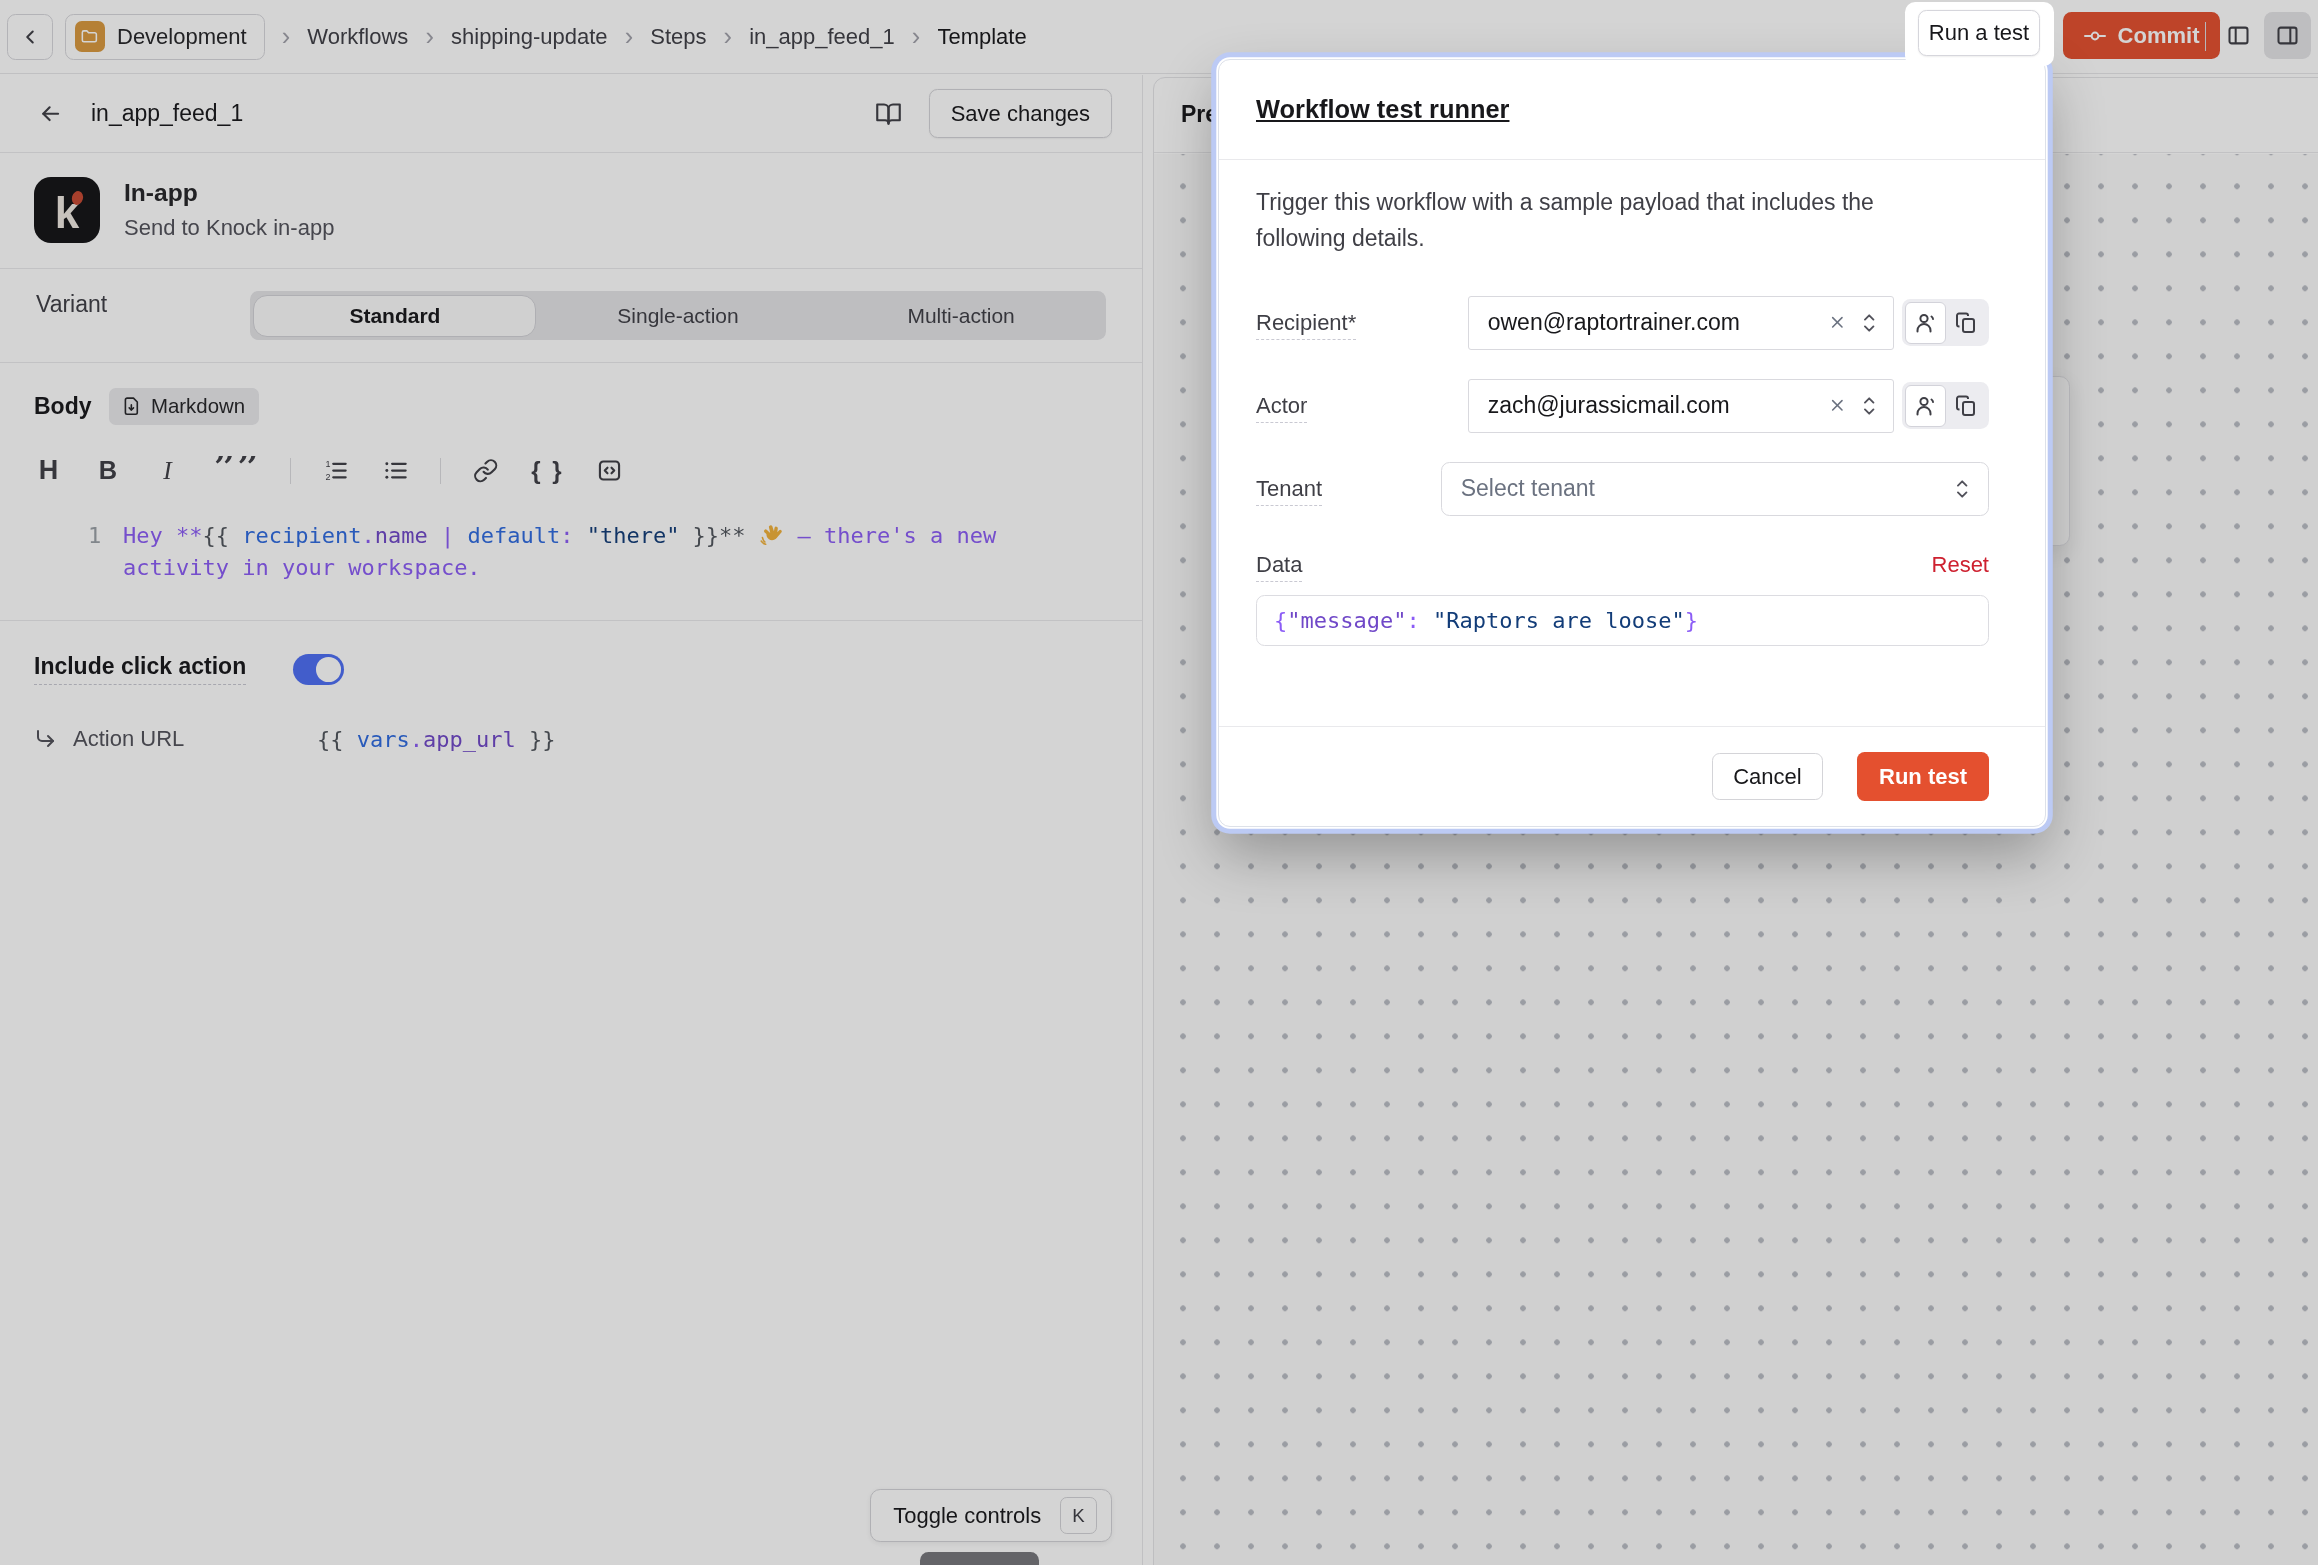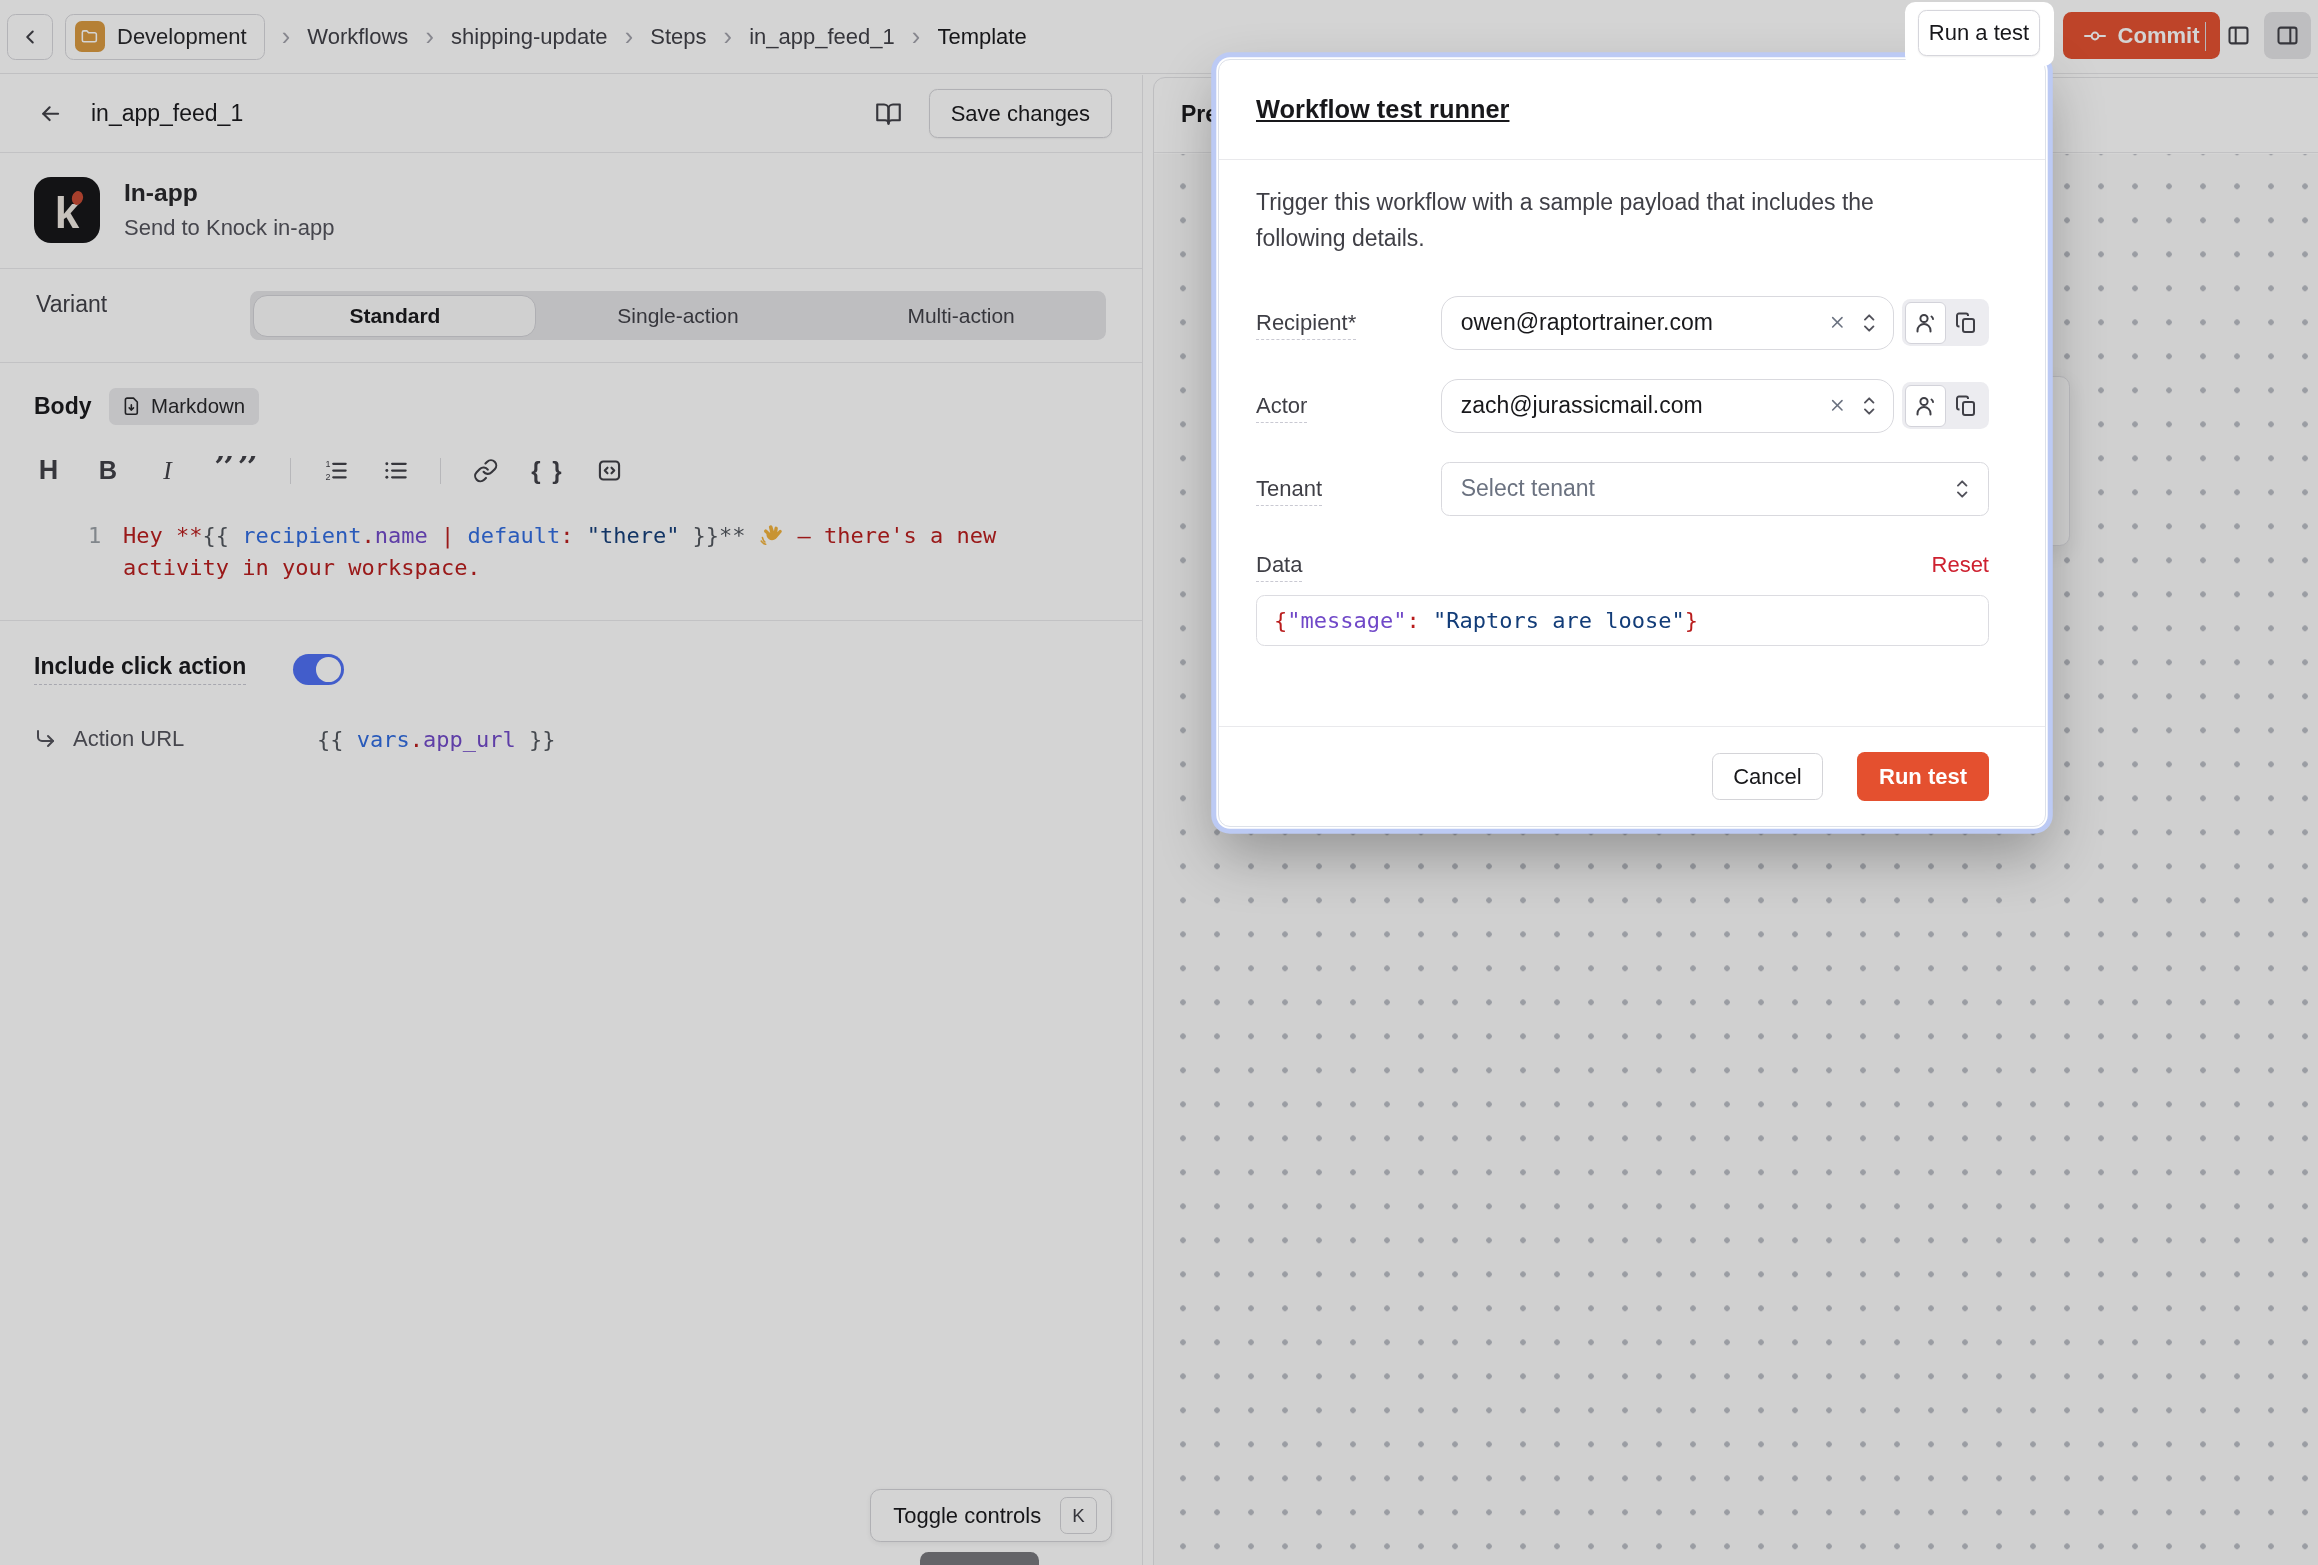--- a/index.html
+++ b/index.html
@@ -82,21 +82,21 @@
   .tb-b { font-size:25.4px; font-weight:800; }
   .tb-i { font-size:25.4px; font-style:italic; font-family:"Liberation Serif", serif; }
   .tb-quote { font-family:"DejaVu Serif", serif; font-size:46px; line-height:17px; height:29px; overflow:hidden; }
   .tb-braces { font-size:24px; font-weight:600; letter-spacing:2.5px; }
   .tb-sep { width:0.8px; height:25.4px; background:#dcdce0; }
 
   .code-area { margin-top:20.4px; padding:13.6px 0 36px; display:flex;
                font-family:"DejaVu Sans Mono", monospace; font-size:22px; line-height:32px; }
   .gutter { width:89px; padding-left:54px; color:#9aa0a6; }
   .codelines { white-space:pre; color:#1f2328; }
-  .tok-plain { color:#b91c1c; } .tok-variable { color:#7048C8; } .tok-keyword { color:#2F6BE0; }
+  .tok-plain { color:#8b5cf6; } .tok-variable { color:#7048C8; } .tok-keyword { color:#2F6BE0; }
   .tok-string { color:#123C78; } .tok-punct { color:#50555c; }
   .wave { display:inline-block; vertical-align:-4.2px; }
 
   .click-sec { padding:32px 34px; }
   .click-row { display:flex; align-items:center; }
   .dashed { border-bottom:1.7px dashed #c9c9d2; padding-bottom:4.2px; }
   .click-label { font-size:23px; font-weight:600; color:#18181b; }
   .toggle { position:relative; width:51px; height:31px; border-radius:16px; background:#4E6EF5;
             margin-left:47px; border:none; cursor:pointer; }
   .toggle .knob { position:absolute; top:3.4px; right:3.4px; width:24.6px; height:24.6px; border-radius:50%; background:#fff; }
@@ -131,22 +131,22 @@
            box-shadow:0 0 0 1.7px #ffffff, 0 0 0 6.8px #bccaf4, 0 25.4px 59px rgba(0,0,0,.30);
            display:flex; flex-direction:column; }
   .modal-header { height:100px; border-bottom:0.8px solid #e9e9ec; display:flex; align-items:center; padding:0 37px; }
   .modal-title { font-size:25.4px; font-weight:600; color:#18181b;text-decoration:underline; }
   .modal-body { flex:1; padding:25.4px 56px 0 37px; }
   .modal-desc { font-size:23px; line-height:1.55; color:#3f3f46; max-width:661px; margin-bottom:39px; }
   .field-row { display:flex; align-items:center; margin-bottom:29px; }
   .field-label { width:185px; font-size:22px; color:#3f3f46; flex:none; }
   .field-label .dashed-inner { border-bottom:1.7px dashed #c9c9d2; padding-bottom:4.2px; }
   .field-area { flex:1; display:flex; align-items:center; gap:8.5px; }
-  .combobox { flex:1; height:54px; border:0.8px solid #d9d9de; border-radius:17px; display:flex;
-              align-items:center; padding:0 13.6px 0 18.7px; gap:12px; background:#fff; cursor:text; }
+  .combobox { flex:1; height:54px; border:0.8px solid #d9d9de; border-radius:3px; display:flex;
+              align-items:center; padding:0 13.6px 0 18.7px; gap:12px; background:#fff; cursor:text;margin-left:27px; }
   .combo-value { flex:1; font-size:23px; color:#18181b; white-space:nowrap; overflow:hidden; }
   .combo-clear { background:none; border:none; color:#6b7280; cursor:pointer; display:flex; }
   .updown { color:#52525b; display:flex; }
   .btn-group { flex:none; display:flex; background:#ececf0; border-radius:8.5px; padding:2.5px; }
   .bg-btn { width:41px; height:42px; display:flex; align-items:center; justify-content:center;
             border:none; background:transparent; color:#3f3f46; cursor:pointer; border-radius:6px; }
   .bg-btn.first { background:#fff; border:0.8px solid #d3d3da; }
   .select { flex:1; height:54px; border:0.8px solid #d9d9de; border-radius:8.5px; display:flex;
             align-items:center; padding:0 15.3px 0 18.7px; background:#fff; cursor:pointer; }
   .select-placeholder { flex:1; font-size:23px; color:#6b7280; }

